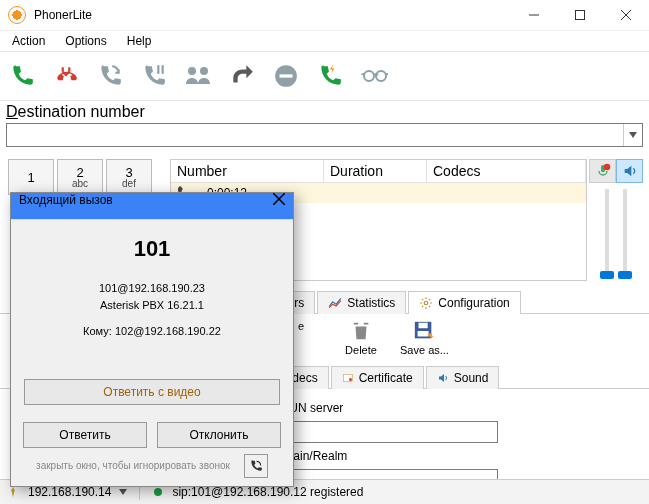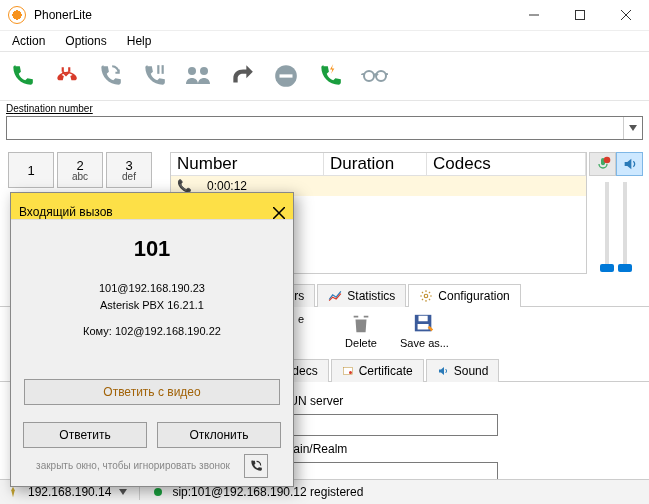--- a/index.html
+++ b/index.html
@@ -11,34 +11,34 @@
   .winbtn{width:46px;height:30px;display:flex;align-items:center;justify-content:center;color:#555}
   .winbtn svg{width:10px;height:10px}
   
   .menubar{height:20px;display:flex;align-items:center;padding:0 4px;gap:4px}
   .menubar span{padding:2px 8px}
   
   .toolbar{height:40px;display:flex;align-items:center;padding:4px 8px;gap:16px;border-top:1px solid #e5e5e5;border-bottom:1px solid #e5e5e5}
   .tb-icon{width:28px;height:28px;display:flex;align-items:center;justify-content:center}
   
   .dest-area{padding:2px 6px 8px 6px}
-  .dest-label{font-size:10px;text-decoration:underline}
+  .dest-label{font-size:16px;}
   .dest-label::first-letter{text-decoration:underline}
   .dest-combo{display:flex;border:1px solid #7a7a7a;height:22px;margin-top:2px}
   .dest-combo input{flex:1;border:none;outline:none;padding:0 4px;font:12px "Segoe UI"}
   .dest-combo .drop{width:18px;display:flex;align-items:center;justify-content:center;border-left:1px solid #ccc}
   
   .mid{display:flex;height:130px}
   .dialpad{width:160px;padding:4px 2px 4px 8px;display:grid;grid-template-columns:repeat(3,46px);grid-auto-rows:36px;gap:3px}
   .key{border:1px solid #bbb;background:#f5f5f5;display:flex;flex-direction:column;align-items:center;justify-content:center;line-height:1}
   .key .d{font-size:13px}
   .key .l{font-size:10px;color:#444}
   .calls{flex:1;border:1px solid #ccc;margin:4px 2px 4px 0;display:flex;flex-direction:column}
   .calls-header{display:flex;background:#fff;border-bottom:1px solid #e0e0e0;height:22px;align-items:center}
-  .ch{padding:0 6px;border-right:1px solid #e0e0e0;height:100%;display:flex;align-items:center;font-size:17px}
+  .ch{padding:0 6px;border-right:1px solid #e0e0e0;height:100%;display:flex;align-items:center;font-size:14px}
   .calls-row{display:flex;background:#fff7dd;height:20px;align-items:center}
   .cr{padding:0 6px;font-size:12px;white-space:nowrap;overflow:hidden;text-overflow:ellipsis}
   .vol{width:54px;margin:4px 6px 4px 0;display:flex;flex-direction:column}
   .vol-icons{display:flex;height:24px}
   .vol-icons div{flex:1;display:flex;align-items:center;justify-content:center;background:#e8e8e8;border:1px solid #ccc}
   .vol-icons div.active{background:#cde8ff;border-color:#7eb7e6}
   .sliders{flex:1;display:flex;gap:14px;justify-content:center;padding-top:6px}
   .slider{width:4px;background:#ddd;position:relative;height:90px}
   .slider .thumb{position:absolute;left:-5px;width:14px;height:8px;background:#0078d7;border-radius:2px}
   
@@ -49,21 +49,21 @@
   .cfg-btn{display:flex;flex-direction:column;align-items:center;font-size:11px;gap:2px;min-width:42px}
   .subtabs{display:flex;gap:2px;padding-left:266px;border-bottom:1px solid #ccc;height:26px;align-items:flex-end}
   .cfg-fields{padding:6px 0 0 268px}
   .field-row{display:flex;align-items:center;gap:8px;margin:6px 0}
   .field-row input{border:1px solid #7a7a7a;height:20px;width:220px;padding:0 4px;font:12px "Segoe UI"}
   
   .statusbar{position:fixed;bottom:0;left:0;right:0;height:24px;border-top:1px solid #ccc;display:flex;align-items:center;padding:0 6px;gap:8px;background:#f3f3f3;font-size:12px}
   .status-sep{width:1px;height:16px;background:#ccc;margin:0 4px}
   
   .modal{position:absolute;left:10px;top:192px;width:282px;background:#f0f0f0;border:1px solid #888;box-shadow:4px 4px 14px rgba(0,0,0,.35);z-index:50}
-  .modal-title{display:flex;align-items:flex-end;height:26px;padding:0 8px;border-bottom:1px solid #ddd;background:#fde047}
+  .modal-title{display:flex;align-items:flex-start;height:26px;padding:0 8px;border-bottom:1px solid #ddd;background:#3b82f6}
   .modal-title .t{flex:1;font-size:12px}
   .modal-body{padding:6px 12px 8px 12px;text-align:center}
   .caller{font-weight:bold;font-size:22px;margin:10px 0 18px 0}
   .caller-info{font-size:11px;line-height:1.5;margin-bottom:10px}
   .modal-btn{display:inline-block;border:1px solid #999;background:#e8e8e8;padding:5px 0;font-size:12px;text-align:center}
   .modal-btn.wide{width:254px;margin:11px auto;color:#a16207}
   .modal-btn.half{width:122px}
   .btn-row{display:flex;justify-content:space-between;margin:6px 0}
   .hint{font-size:10px;color:#888;display:flex;align-items:center;justify-content:center;gap:14px;margin-top:4px}
   .hint .cb{width:22px;height:22px;border:1px solid #999;display:flex;align-items:center;justify-content:center}

